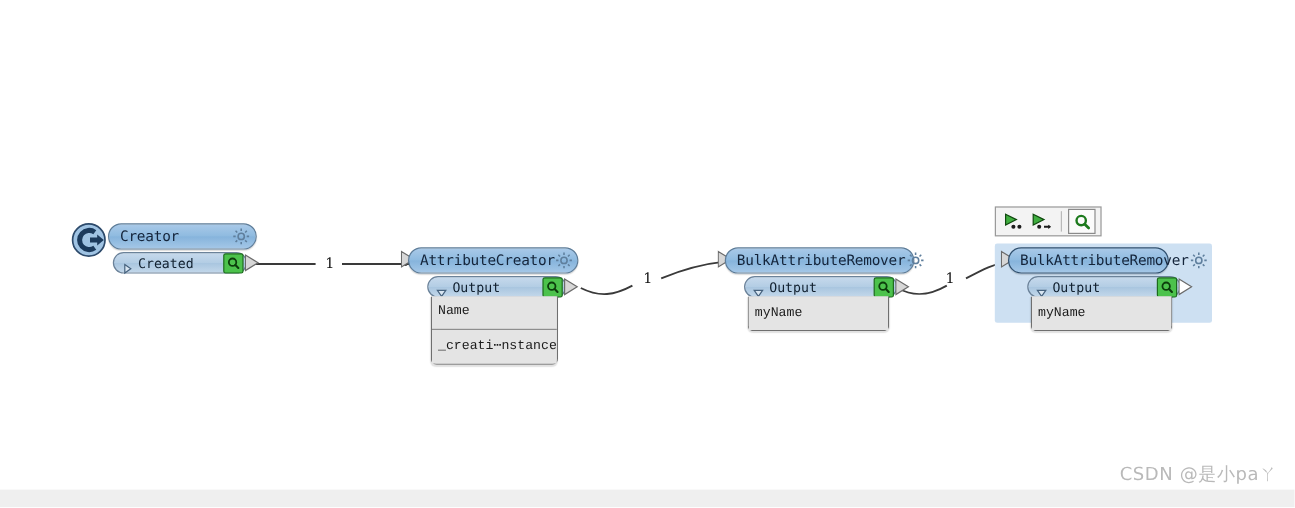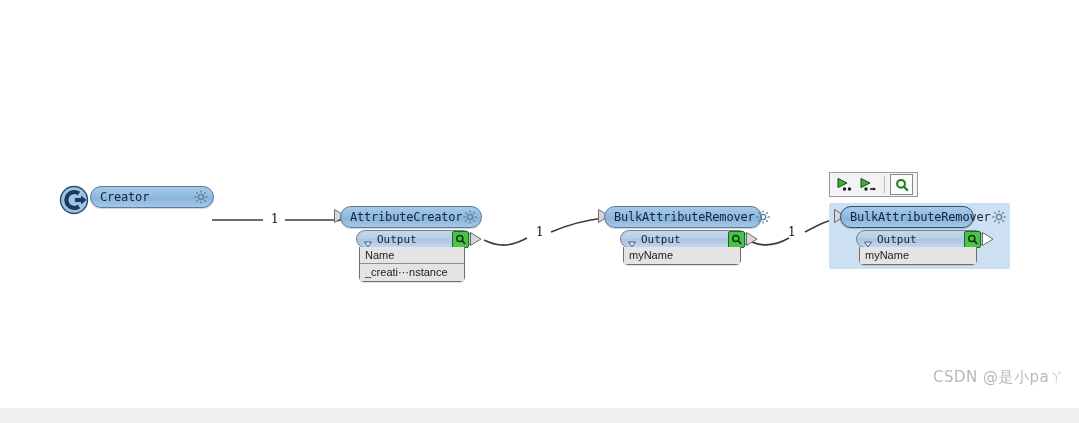--- a/index.html
+++ b/index.html
@@ -21,21 +21,21 @@
     position: absolute;
     left: 0;
     bottom: 0;
     width: 1079px;
     height: 15px;
     background: #efefef;
   }
   #watermark {
     position: absolute;
     right: 14px;
-    bottom: 36px;
+    bottom: 18px;
     font-family: "DejaVu Sans", sans-serif;
     font-size: 15px;
     color: #b9b9b9;
     letter-spacing: 0.5px;
     white-space: nowrap;
   }
 
   
   #wires {
     position: absolute;
@@ -140,24 +140,24 @@
     position: relative;
     box-sizing: border-box;
     background: #e2e2e2;
     border: 1px solid #6f6f6f;
     border-top: none;
     border-radius: 0 0 5px 5px;
     box-shadow: 0 1px 1px rgba(0,0,0,0.12);
   }
   .attr-row {
     box-sizing: border-box;
-    height: 17px;
+    height: 28px;
     line-height: 15px;
     padding: 0 5px;
-    font-family: Liberation Sans, sans-serif;
+    font-family: Liberation Mono, monospace;
     font-size: 11px;
     color: #1b1b1b;
     background: #e4e4e4;
     border-bottom: 1px solid #8e8e8e;
     white-space: nowrap;
     overflow: hidden;
     display: flex;
     align-items: center;
   }
   .attr-row:last-child {
@@ -241,20 +241,41 @@
           <g fill="none" stroke="#5f7f9d" stroke-width="1.3">
             <circle cx="8" cy="8" r="2.6"></circle>
             <path d="M8 1.4 v2 M8 12.6 v2 M1.4 8 h2 M12.6 8 h2
                      M3.3 3.3 l1.4 1.4 M11.3 11.3 l1.4 1.4
                      M12.7 3.3 l-1.4 1.4 M4.7 11.3 l-1.4 1.4"></path>
           </g>
         </svg>
       </span>
     </div>
 
+    <div style="position:relative; margin-left:32px; margin-top:2px; width:112px;">
+      <div class="port-row">
+        <span class="port-tri-right">
+          <svg width="10" height="10" viewBox="0 0 10 10" xmlns="http://www.w3.org/2000/svg">
+            <path d="M 3 1.5 L 8 5 L 3 8.5 Z" fill="#d9e6f2" stroke="#46627e" stroke-width="1"></path>
+          </svg>
+        </span>
+        <span class="port-label">Created</span>
+        <span class="mag-btn">
+          <svg width="11" height="11" viewBox="0 0 11 11" xmlns="http://www.w3.org/2000/svg">
+            <circle cx="4.8" cy="4.5" r="3.1" fill="none" stroke="#0c3d0c" stroke-width="1.5"></circle>
+            <path d="M 7.2 6.9 L 9.6 9.3" stroke="#0c3d0c" stroke-width="1.8" stroke-linecap="round"></path>
+          </svg>
+        </span>
+      </div>
+      <span class="out-arrow" style="left:110px; top:1px;">
+        <svg width="13" height="16" viewBox="0 0 13 16" xmlns="http://www.w3.org/2000/svg">
+          <path d="M 0.5 1.5 L 11 8 L 0.5 14.5 Z" fill="#d7d7d7" stroke="#6b6b6b" stroke-width="1"></path>
+        </svg>
+      </span>
+    </div>
   </div>
 
   <div class="node" style="left:340px; top:206px; width:146px;">
 
     <span class="in-arrow" style="left:-6px; top:2px;">
       <svg width="13" height="16" viewBox="0 0 13 16" xmlns="http://www.w3.org/2000/svg">
         <path d="M 0.5 1.5 L 11 8 L 0.5 14.5 Z" fill="#d7d7d7" stroke="#6b6b6b" stroke-width="1"></path>
       </svg>
     </span>
 

